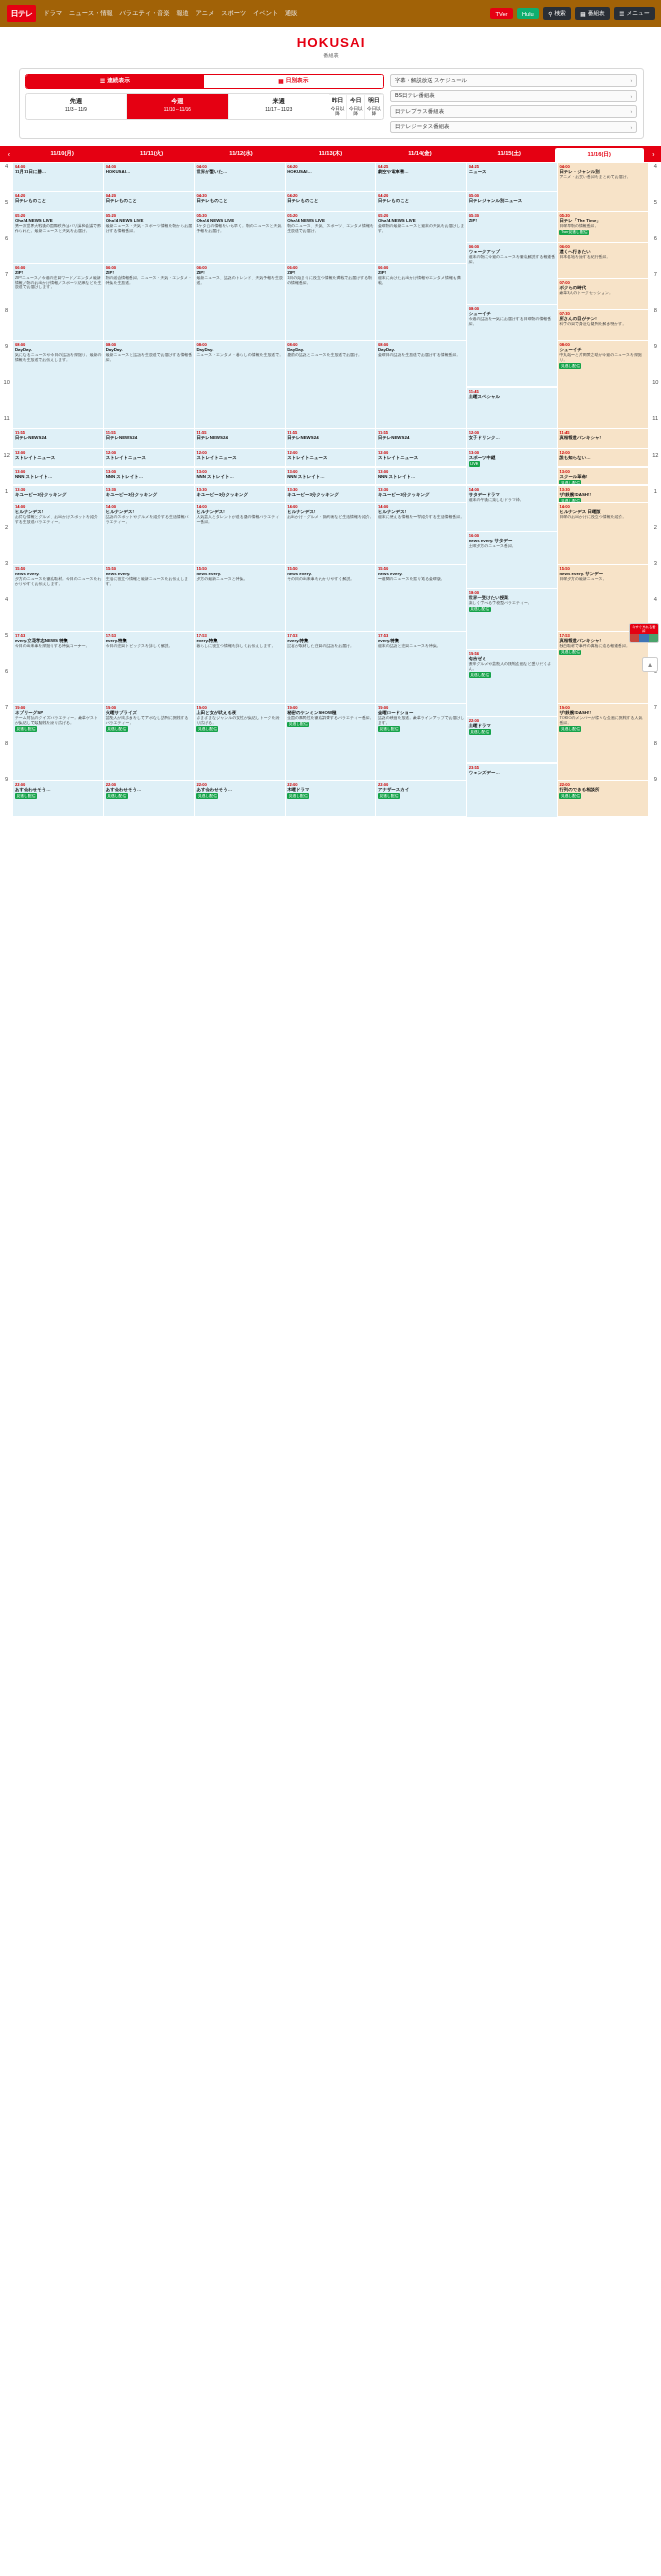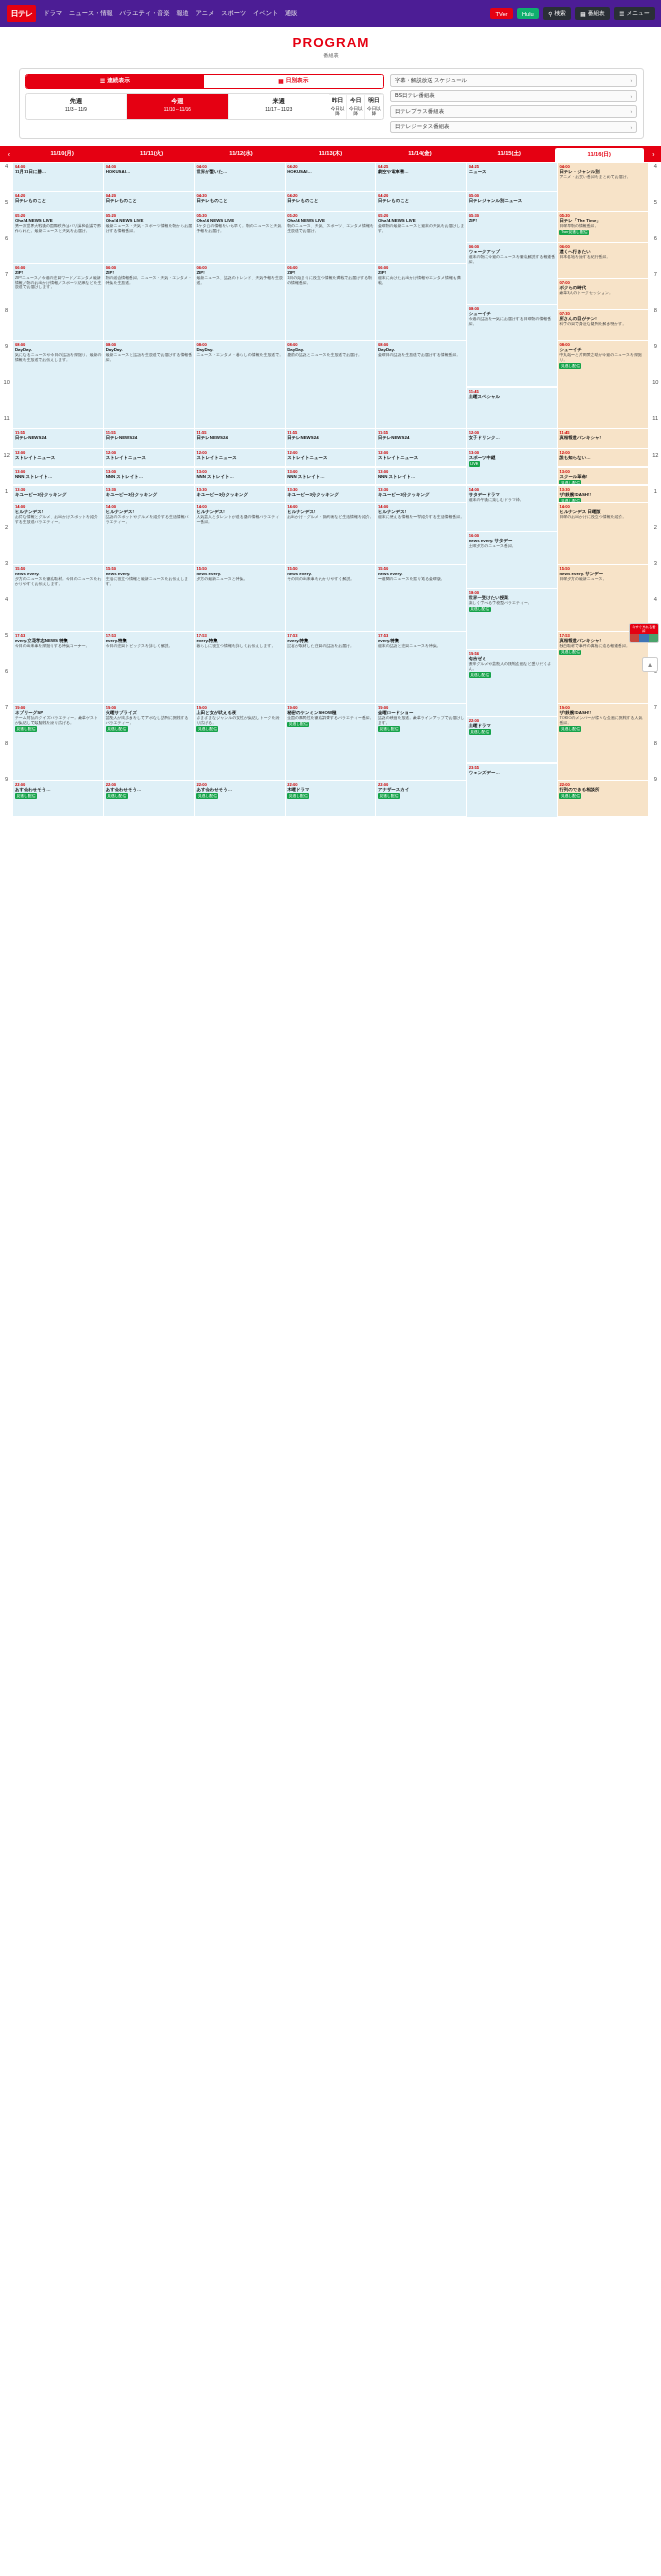--- a/index.html
+++ b/index.html
@@ -7,21 +7,21 @@
   body {
     width: 662px;
     background: #ffffff;
     font-family: "Liberation Sans", sans-serif;
     color: #222;
     -webkit-font-smoothing: antialiased;
   }
   
   .topbar {
     height: 27px;
-    background: #4c1d95;
+    background: #a16207;
     display: flex;
     align-items: center;
     padding: 0 7.2px;
     gap: 7.2px;
     color: #fff;
   }
   .logo {
     width: 29px; height: 17.5px;
     background: #e50012;
     color:#fff;
@@ -179,21 +179,21 @@
       <span>番組表</span>
     </div>
     <div class="pillbtn">
       <span>☰</span>
       <span>メニュー</span>
     </div>
   </div>
 </div>
 
 <div class="page-title-wrap">
-  <div class="page-title">PROGRAM</div>
+  <div class="page-title">HOKUSAI</div>
   <div class="page-sub">番組表</div>
 </div>
 
 <div class="panel">
   <div class="panel-left">
     <div class="seg">
       <div class="on">
         <span>☰</span>
         <span>連続表示</span>
       </div>

